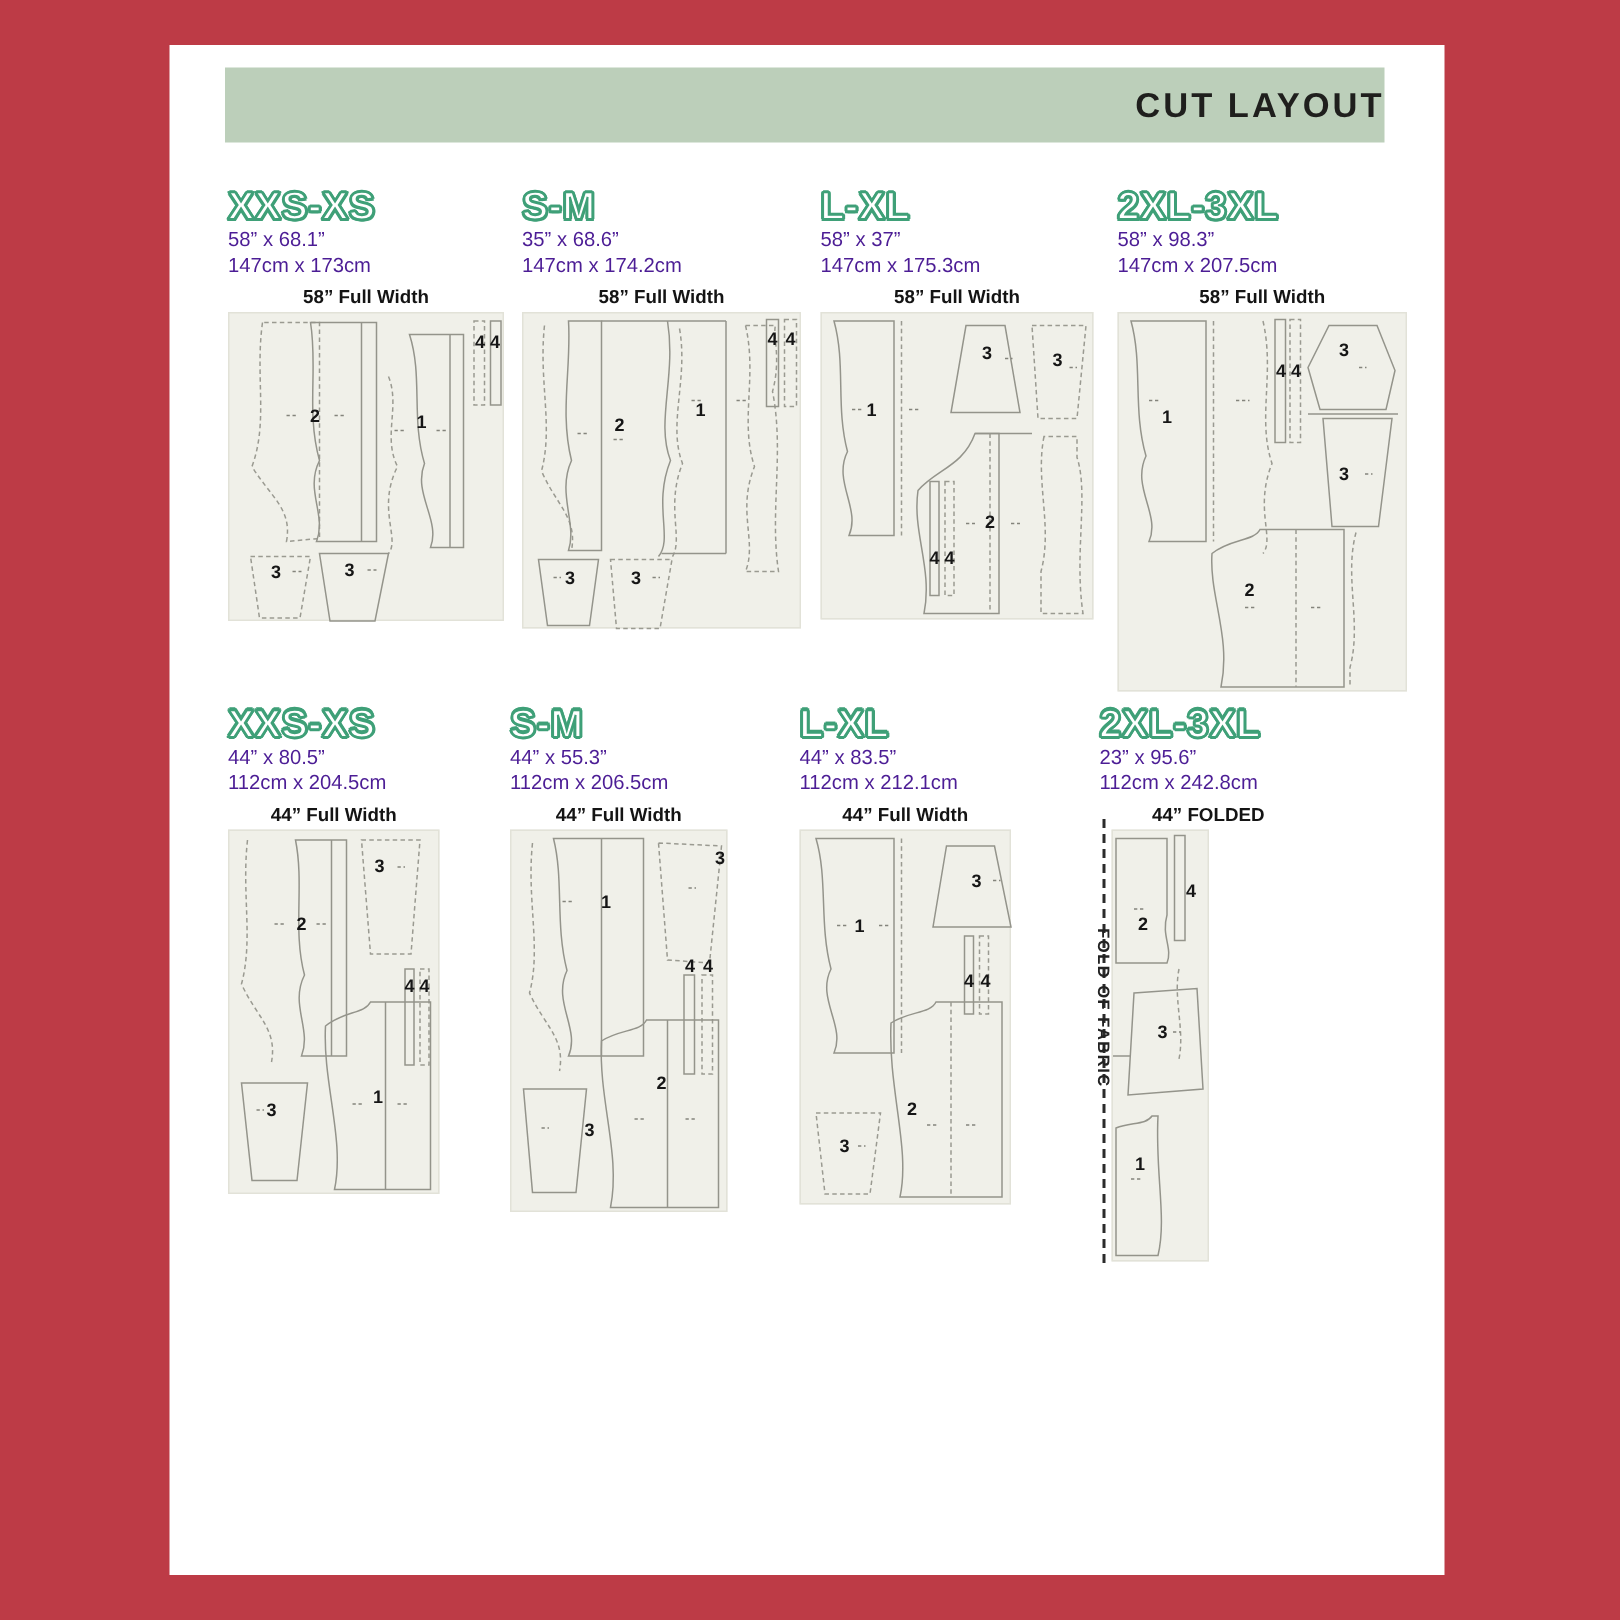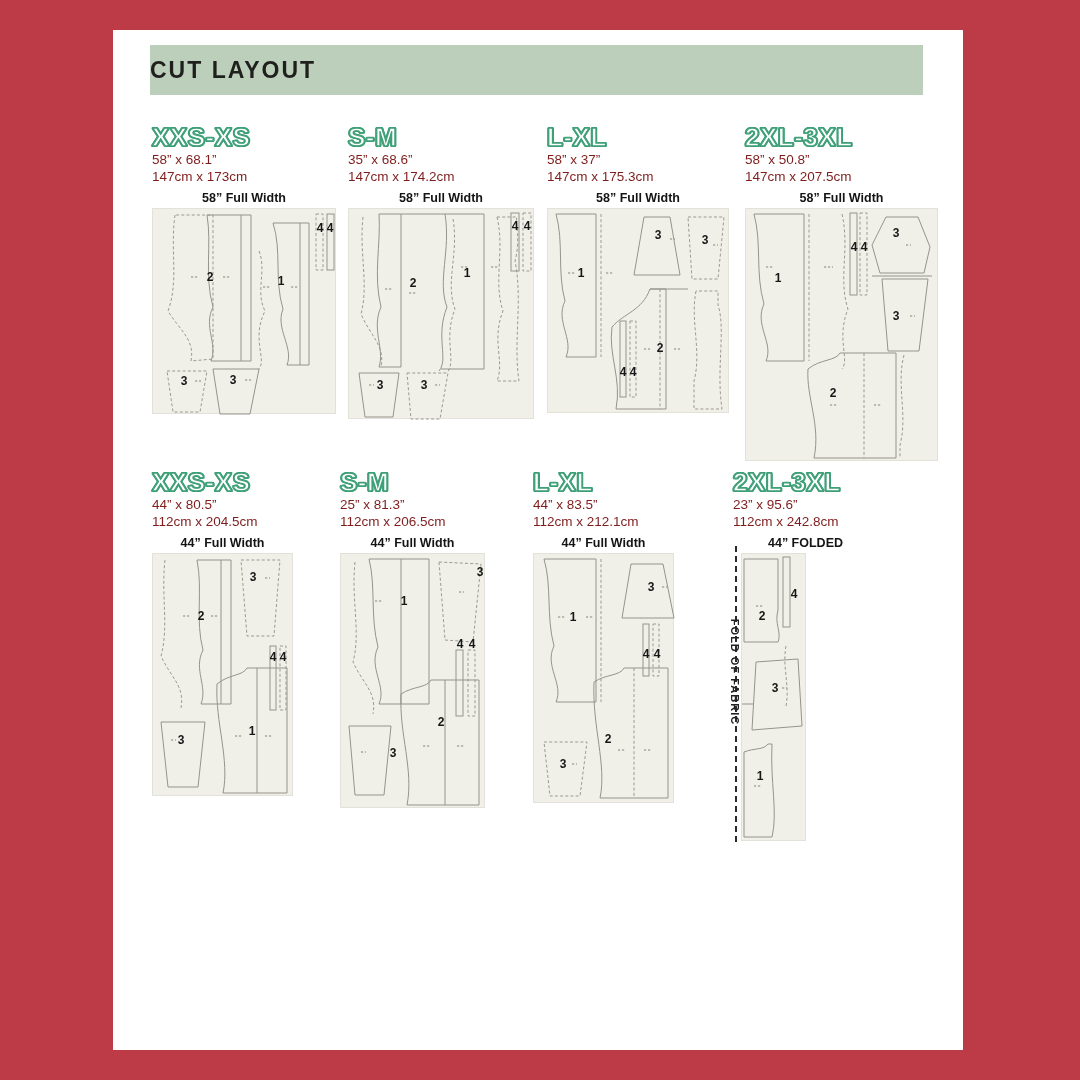--- a/index.html
+++ b/index.html
@@ -8,35 +8,35 @@
     background:#bd3b46;
     font-family:"Liberation Sans",sans-serif;
     overflow:hidden;
   }
   .page{
     position:absolute;left:113px;top:30px;width:850px;height:1020px;
     background:#ffffff;
   }
   .banner{
     position:absolute;left:37px;top:15px;width:773px;height:50px;
-    background:#bccfba;display:flex;align-items:center;justify-content:flex-start;
+    background:#bccfba;display:flex;align-items:center;justify-content:flex-end;
   }
   .banner-title{
     font-size:23px;font-weight:800;letter-spacing:2px;color:#1f1f1d;
   }
   .group{position:absolute;width:195px;}
   .size-title{
     font-size:26px;font-weight:800;line-height:28px;letter-spacing:.5px;
     color:#ffffff;
     -webkit-text-stroke:1.3px #3fa078;
     text-shadow:-1px -1px 0 #3fa078,1px -1px 0 #3fa078,-1px 1px 0 #3fa078,
                  1px 1px 0 #3fa078,0 1.4px 0 #3fa078,0 -1.4px 0 #3fa078,
                  1.4px 0 0 #3fa078,-1.4px 0 0 #3fa078;
   }
-  .dim{font-size:13.5px;color:#7f1d1d;line-height:17px;}
+  .dim{font-size:13.5px;color:#4c1d95;line-height:17px;}
   .sheet-wrap{margin-top:6px;}
   .sheet-label{
     font-size:12.5px;font-weight:700;color:#141414;text-align:center;
     margin-bottom:3px;white-space:nowrap;
   }
   .sheet{
     position:relative;background:#f0f0e9;border:1px solid #e2e2d8;
     box-sizing:border-box;
   }
   .sheet svg{position:absolute;left:0;top:0;}
@@ -153,21 +153,21 @@
         <span class="pn" style="left:157px;top:31px;">3</span>
         <span class="pn" style="left:112px;top:139px;">2</span>
         <span class="pn" style="left:75px;top:163px;">4</span>
         <span class="pn" style="left:85px;top:163px;">4</span>
       </div>
     </div>
   </div>
 
   <div class="group" style="left:632px;top:93px;">
     <div class="size-title">2XL-3XL</div>
-    <div class="dim">58” x 50.8”</div>
+    <div class="dim">58” x 98.3”</div>
     <div class="dim">147cm x 207.5cm</div>
     <div class="sheet-wrap" style="width:193px;">
       <div class="sheet-label">58” Full Width</div>
       <div class="sheet" style="width:193px;height:253px;">
         <svg width="193" height="253" viewBox="0 0 193 253">
           <path class="s" d="M8 5 L58 5 L58 152 L20 152 C28 134 8 116 18 95 C9 64 16 34 8 5 Z"></path>
           <line class="d" x1="63" y1="5" x2="63" y2="152"></line>
           <rect class="s" x="104" y="4" width="7" height="82"></rect>
           <rect class="d" x="114" y="4" width="7" height="82"></rect>
           <path class="d" d="M96 5 C104 40 92 70 102 100 C90 130 104 150 96 160"></path>
@@ -213,21 +213,21 @@
         <span class="pn" style="left:120px;top:103px;">4</span>
         <span class="pn" style="left:130px;top:103px;">4</span>
         <span class="pn" style="left:28px;top:186px;">3</span>
         <span class="pn" style="left:99px;top:177px;">1</span>
       </div>
     </div>
   </div>
 
   <div class="group" style="left:227px;top:438px;">
     <div class="size-title">S-M</div>
-    <div class="dim">25” x 81.3”</div>
+    <div class="dim">44” x 55.3”</div>
     <div class="dim">112cm x 206.5cm</div>
     <div class="sheet-wrap" style="width:145px;">
       <div class="sheet-label">44” Full Width</div>
       <div class="sheet" style="width:145px;height:255px;">
         <svg width="145" height="255" viewBox="0 0 145 255">
           <path class="d" d="M14 8 C10 46 20 78 12 108 C22 130 36 138 32 160"></path>
           <path class="s" d="M28 5 L88 5 L88 150 L38 150 C46 132 27 114 37 93 C29 62 35 33 28 5 Z"></path>
           <line class="s" x1="60" y1="5" x2="60" y2="150"></line>
           <path class="d" d="M98 8 L140 10 L132 88 L104 86 Z"></path>
           <rect class="s" x="115" y="96" width="7" height="66"></rect>

